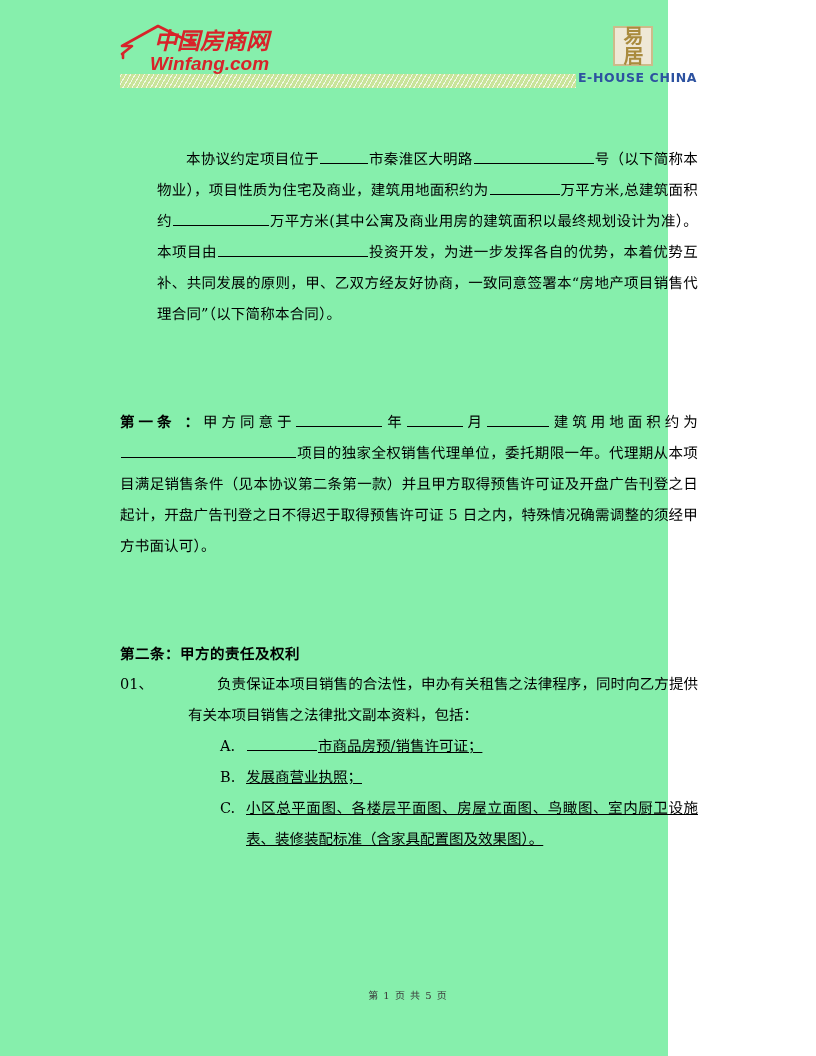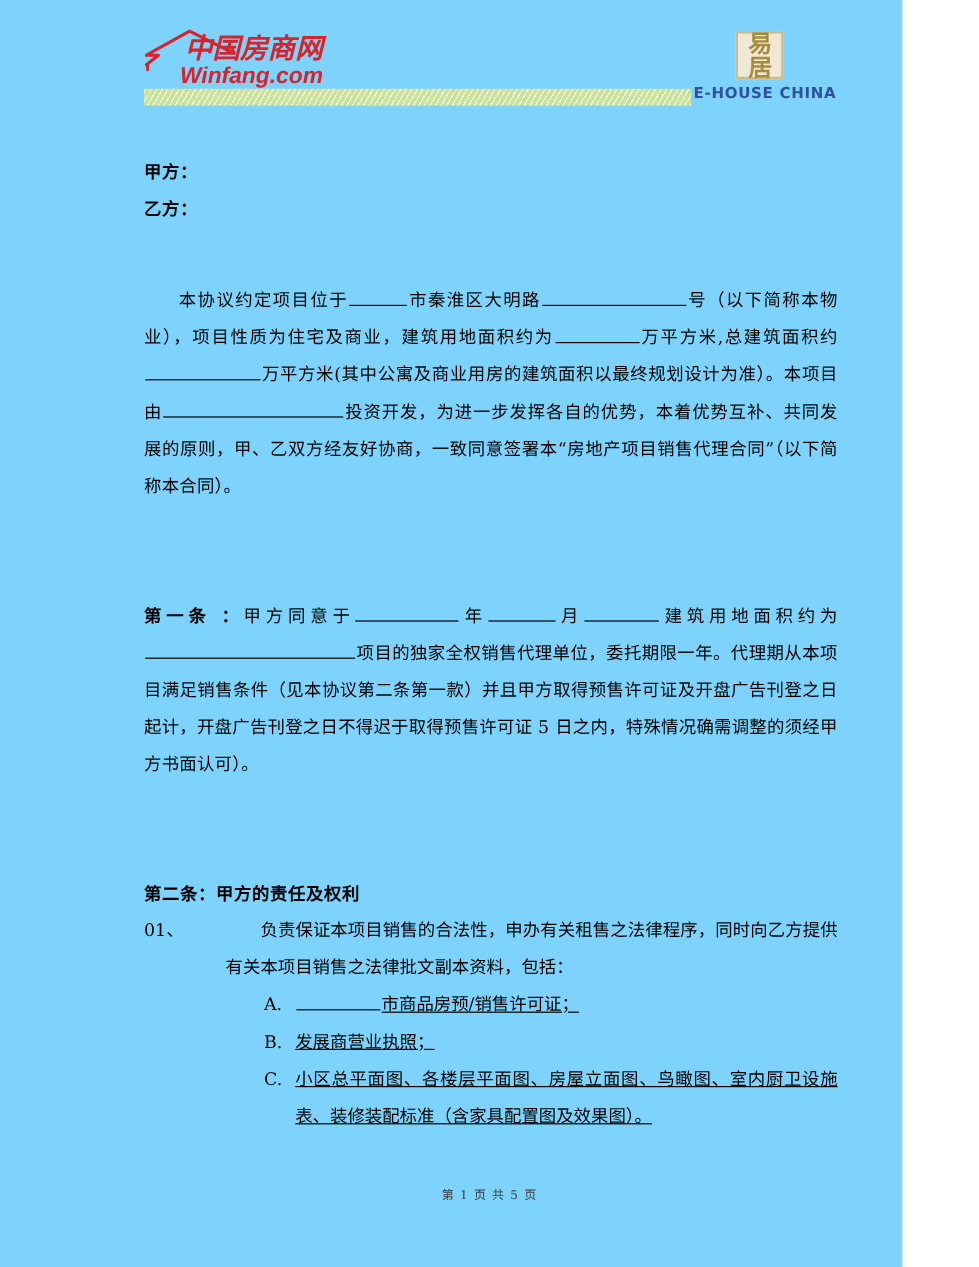--- a/index.html
+++ b/index.html
@@ -13,23 +13,23 @@
     height: 1056px;
     position: relative;
     font-family: "DejaVu Serif", "Liberation Serif", serif;
     color: #000000;
     overflow: hidden;
   }
 
   .page {
     position: absolute;
     inset: 0;
-    width: 752px;
+    width: 668px;
     height: 1056px;
-    background: #7dd3fc;
+    background: #86efac;
   }
 
   
   .header {
     position: absolute;
     left: 0;
     top: 0;
     width: 816px;
     height: 96px;
   }
@@ -161,21 +161,21 @@
     letter-spacing: 0.5px;
   }
 
   .para {
     font-size: 14.5px;
     line-height: 31px;
     letter-spacing: 0.2px;
     text-align: justify;
     text-justify: inter-character;
   }
-  .para.indent { text-indent: 2em; }
+  .para.indent { text-indent: 2em; margin-left: 37px; }
 
   .gap-lg { height: 46px; }
   .gap-md { height: 30px; }
 
   .clause-head {
     font-size: 14.5px;
     font-weight: bold;
     line-height: 31px;
     letter-spacing: 0.5px;
   }
@@ -272,24 +272,20 @@
         <div class="seal-chars">易居</div>
       </div>
       <div class="ehouse-text">E-HOUSE CHINA</div>
     </div>
 
   </div>
 
   <div class="doc">
 
 
-    <div class="party-block">
-      <div class="party-line">甲方：</div>
-      <div class="party-line">乙方：</div>
-    </div>
 
     <div class="gap-lg"></div>
 
     <div class="para indent">
       <span>本协议约定项目位于</span><span class="blank w48"></span><span>市秦淮区大明路</span><span class="blank w120"></span><span>号（以下简称本物业），项目性质为住宅及商业，建筑用地面积约为</span><span class="blank w70"></span><span>万平方米,总建筑面积约</span><span class="blank w96"></span><span>万平方米(其中公寓及商业用房的建筑面积以最终规划设计为准）。本项目由</span><span class="blank w150"></span><span>投资开发，为进一步发挥各自的优势，本着优势互补、共同发展的原则，甲、乙双方经友好协商，一致同意签署本“房地产项目销售代理合同”（以下简称本合同）。</span>
     </div>
 
     <div class="gap-lg"></div>
     <div class="gap-md"></div>
 

